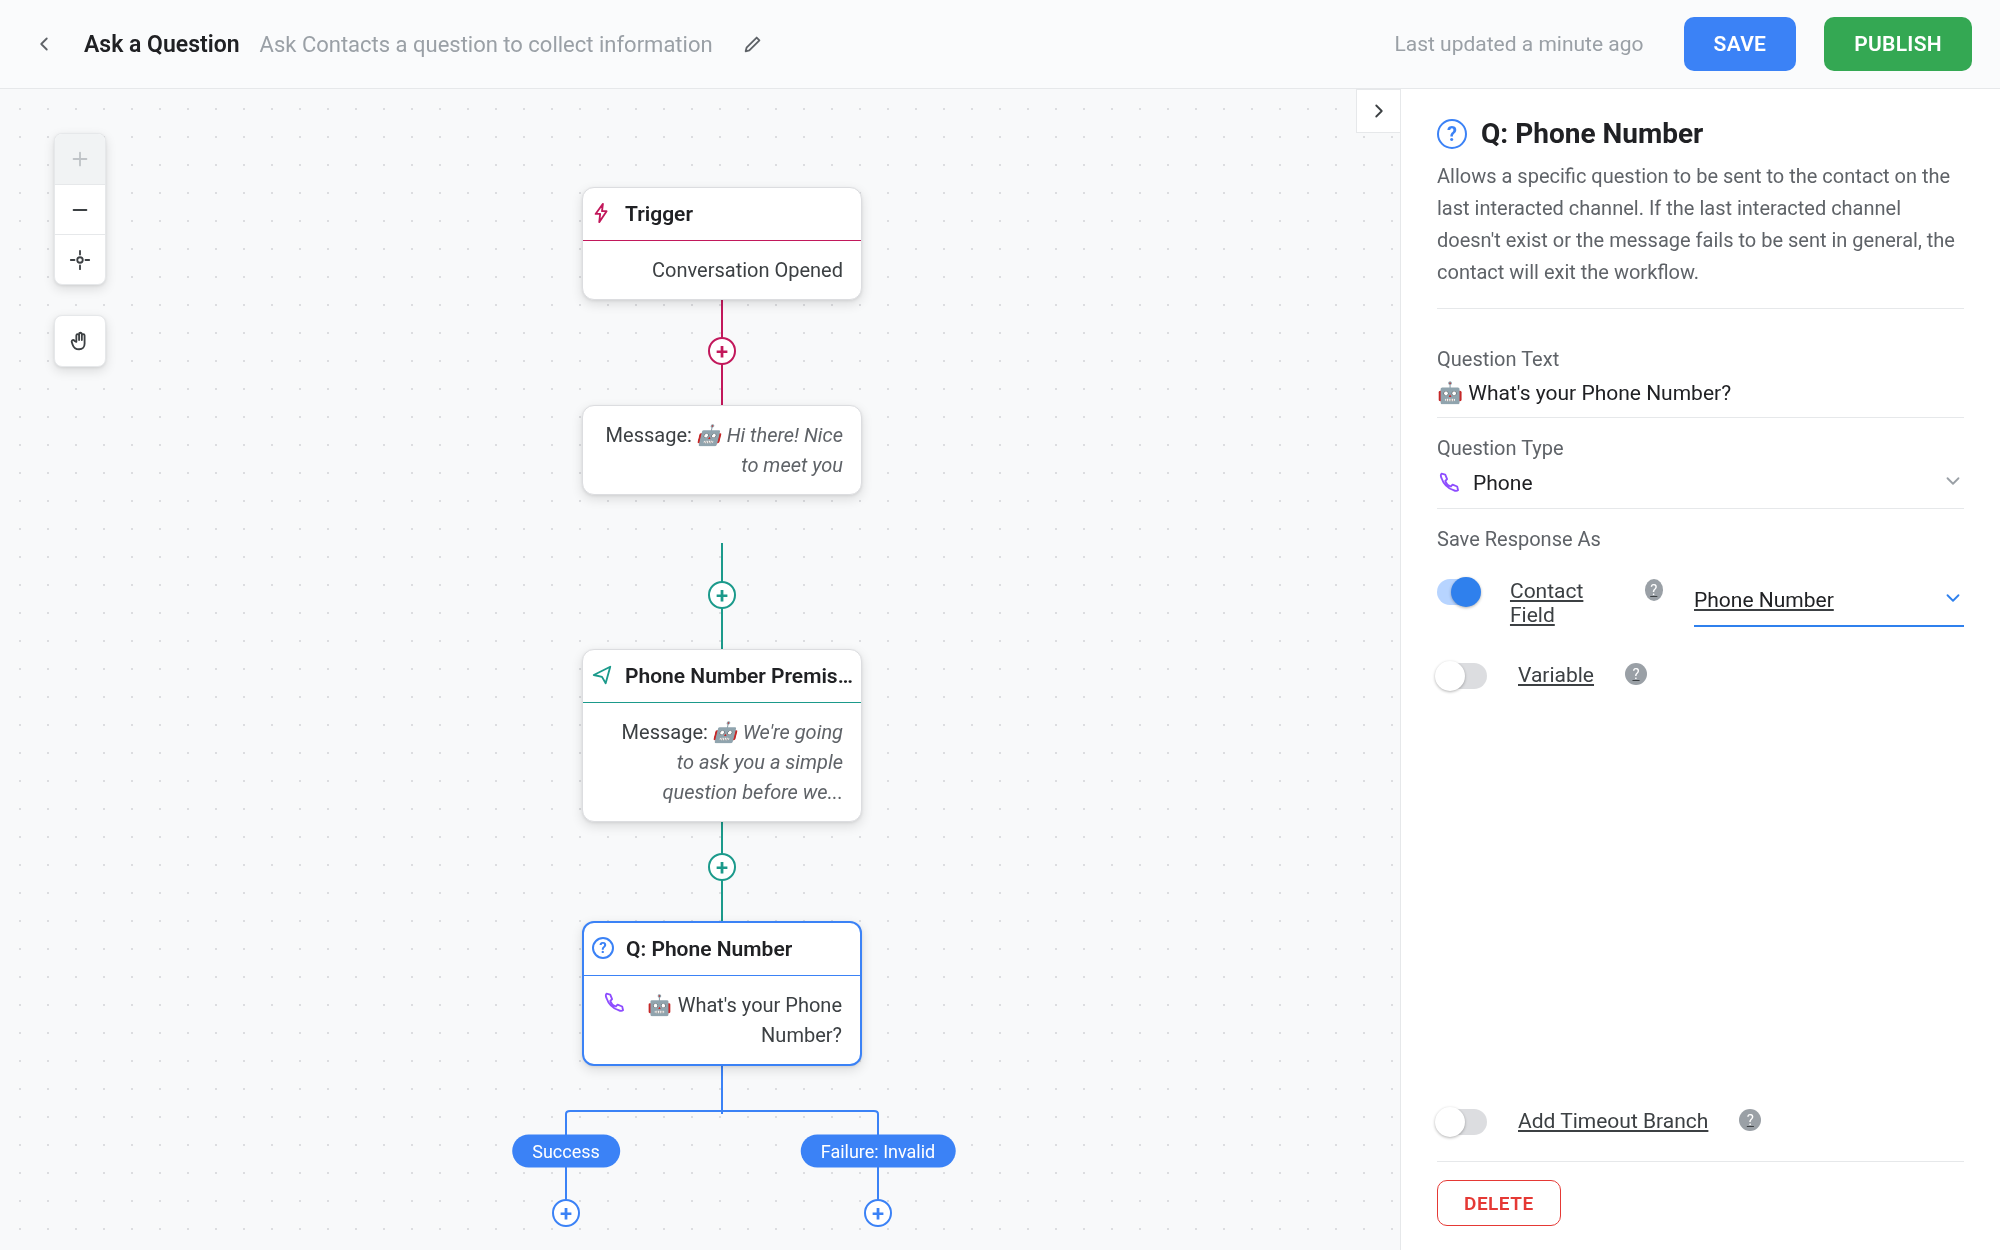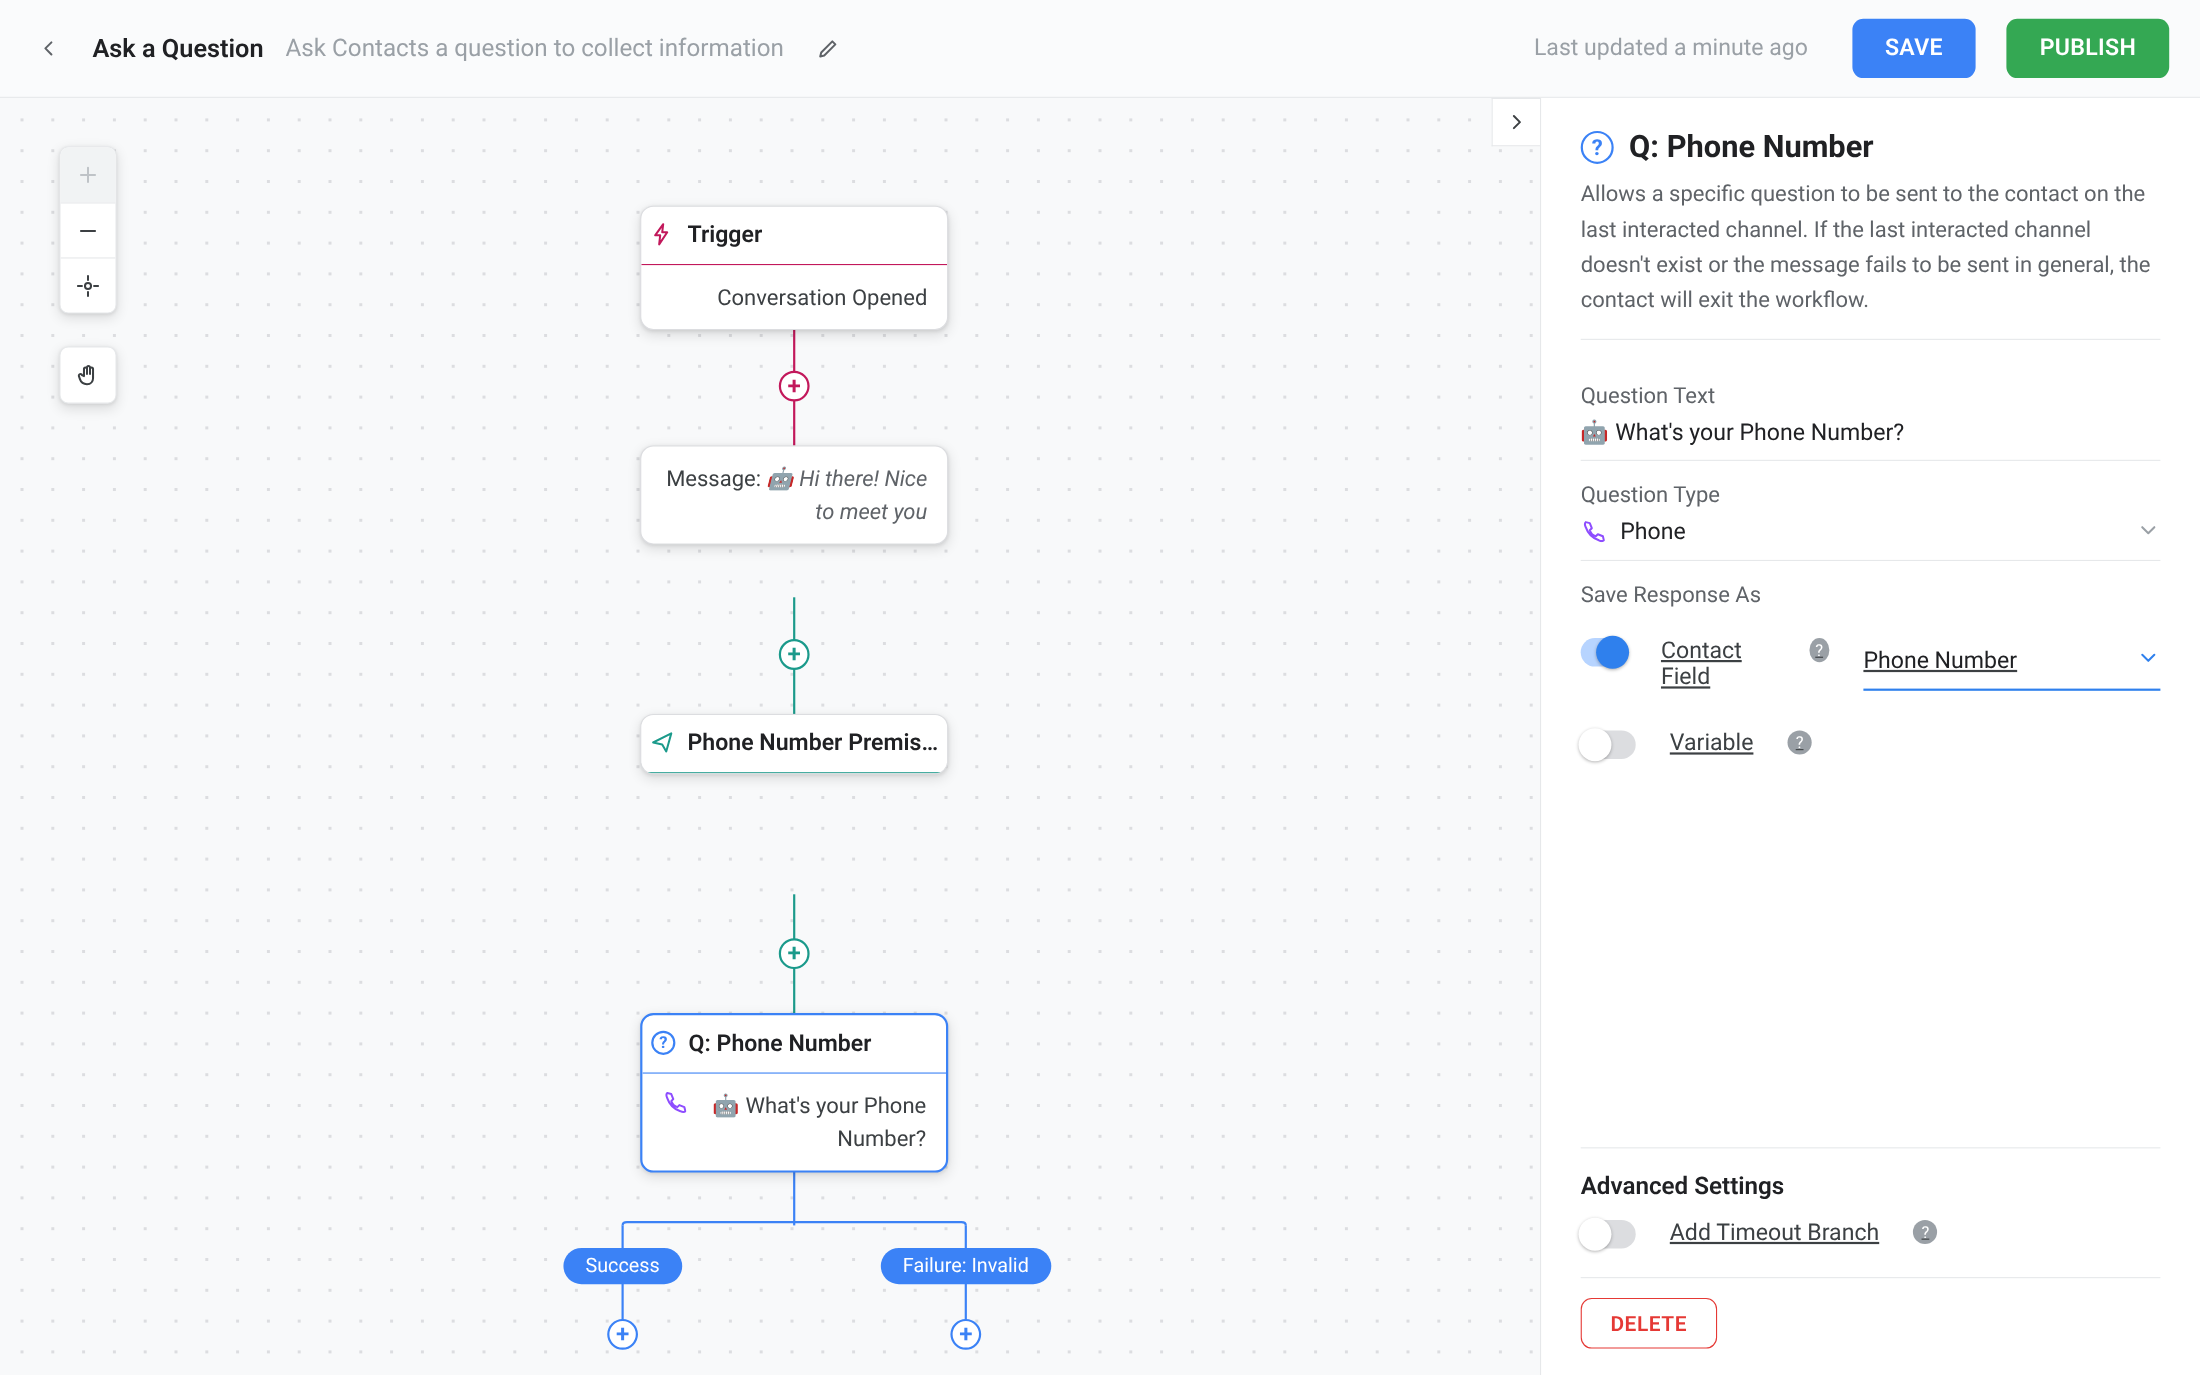--- a/index.html
+++ b/index.html
@@ -234,20 +234,24 @@
 
     <div class="node msg" style="left:582px;top:560px;">
       <div class="node-header">
         <span class="icon" style="color:var(--teal-600);">
           <svg class="ic" viewBox="0 0 24 24">
               <path d="M3 12l18-9-5 18-4-7z"></path>
             </svg>
         </span>
         <span class="label">Phone Number Premise …</span>
       </div>
+      <div class="node-body">
+        <span class="pre">Message:</span>
+        <em>🤖 We're going to ask you a simple question before we...</em>
+      </div>
     </div>
     <div class="edge-plus teal" style="left:708px;top:764px;">+</div>
 
     <div class="node question sel" style="left:582px;top:832px;">
       <div class="node-header">
         <span class="icon" style="color:var(--blue-400);border:2px solid var(--blue-400);border-radius:50%;font-size:15px;font-weight:700;width:22px;height:22px;">?</span>
         <span class="label">Q: Phone Number</span>
       </div>
       <div class="node-body phone-row">
         <span class="phone-icon">
@@ -313,21 +317,20 @@
     <div class="toggle-row">
       <div class="toggle">
           <div class="knob"></div>
         </div>
       <span class="toggle-lbl">Variable</span>
       <span class="help">?</span>
     </div>
 
     <div class="sp-spacer"></div>
 
-    <div class="sp-section-title">Advanced Settings</div>
     <div class="toggle-row">
       <div class="toggle">
           <div class="knob"></div>
         </div>
       <span class="toggle-lbl">Add Timeout Branch</span>
       <span class="help">?</span>
     </div>
 
     <div style="border-top:1px solid var(--grey-200);margin-top:8px;"></div>
     <button class="btn-delete">DELETE</button>

